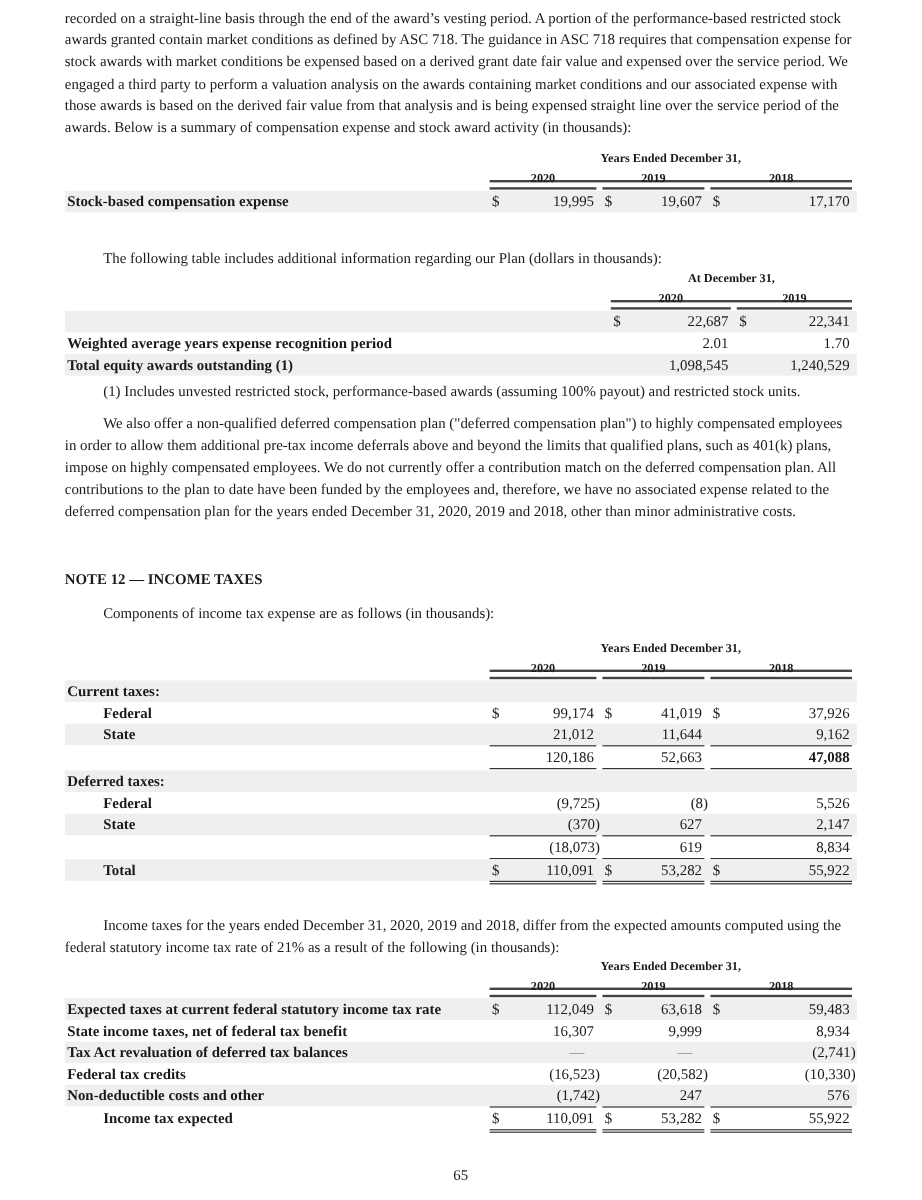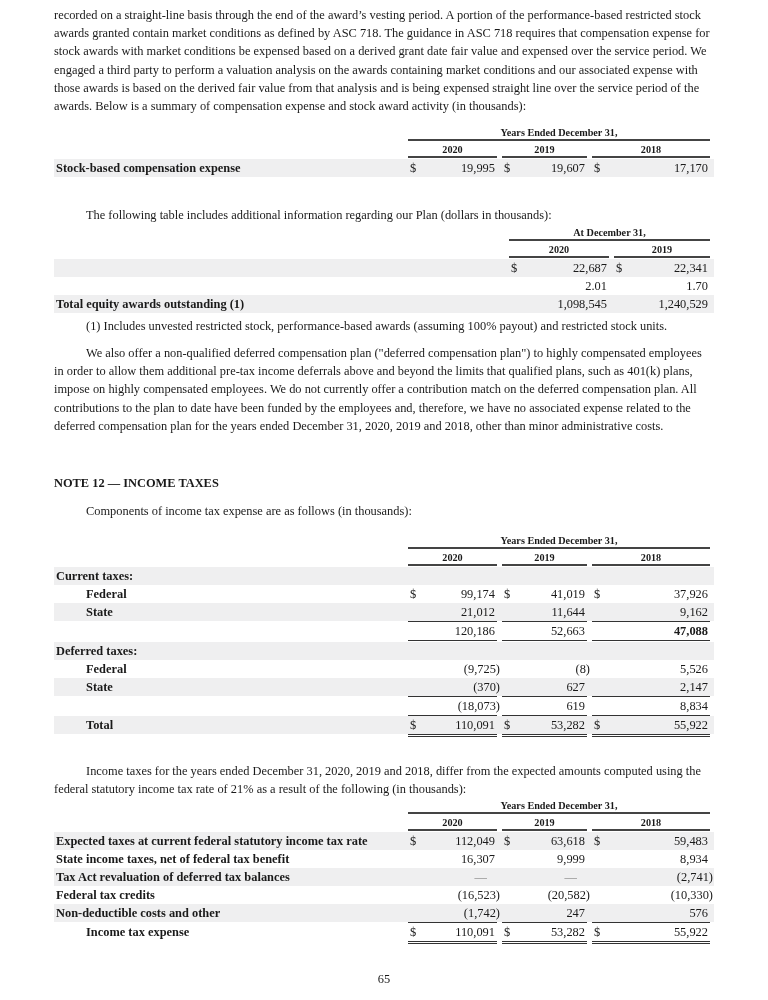--- a/index.html
+++ b/index.html
@@ -8,21 +8,21 @@
     font-family: "Liberation Serif", "DejaVu Serif", serif;
     color: #1a1a1a; font-size: 12.4px;
   }
   .page { position: absolute; left: 54px; top: 0; width: 660px; }
   .para { position: absolute; left: 0; width: 660px; line-height: 18.2px; text-align: left; margin: 0; }
   .indent { text-indent: 32px; }
   .note-title { position: absolute; left: 0; font-weight: bold; font-size: 12.4px; }
 
   
   .ftable { position: absolute; left: 0; width: 660px; }
-  .hdr-group { position: absolute; text-align: center; font-weight: bold; font-size: 10.2px; border-bottom: 2px solid #444; padding-bottom: 1px; }
+  .hdr-group { position: absolute; text-align: center; font-weight: bold; font-size: 10.2px; border-bottom: 2px solid #444; padding-bottom: 12px; }
   .hdr-year { position: absolute; text-align: center; font-weight: bold; font-size: 10.2px; border-bottom: 2px solid #444; padding-bottom: 1px; }
   .row { position: absolute; left: 0; width: 660px; height: 18px; line-height: 18px; }
   .row.shade { background: #efeff0; }
   .row .label { position: absolute; left: 2px; white-space: nowrap; font-weight: bold; }
   .row .label.ind { left: 32px; }
   .cell { position: absolute; top: 0; height: 18px; }
   .cell .dollar { position: absolute; left: 2px; }
   .cell .num { position: absolute; right: 2px; white-space: nowrap; }
   .cell.num-paren .num { right: -3px; }
   .under-bot { border-bottom: 1.5px solid #333; }
@@ -69,20 +69,21 @@
       <div class="cell" style="left:455px; width:100px;">
           <span class="dollar">$</span>
           <span class="num">22,687</span>
         </div>
       <div class="cell" style="left:560px; width:96px;">
           <span class="dollar">$</span>
           <span class="num">22,341</span>
         </div>
     </div>
     <div class="row" style="top:50px;">
+      <span class="label">Weighted average years expense recognition period</span>
       <div class="cell" style="left:455px; width:100px;">
           <span class="num">2.01</span>
         </div>
       <div class="cell" style="left:560px; width:96px;">
           <span class="num">1.70</span>
         </div>
     </div>
     <div class="row shade" style="top:68px;">
       <span class="label">Total equity awards outstanding (1)</span>
       <div class="cell" style="left:455px; width:100px;">
@@ -284,21 +285,21 @@
         </div>
       <div class="cell under-bot" style="left:448px; width:85px;">
           <span class="num">247</span>
         </div>
       <div class="cell under-bot" style="left:538px; width:118px;">
           <span class="num">576</span>
         </div>
     </div>
 
     <div class="row" style="top:123px;">
-      <span class="label ind">Income tax expense</span>
+      <span class="label ind">Income tax expected</span>
       <div class="cell double-bot" style="left:354px; width:89px;">
           <span class="dollar">$</span>
           <span class="num">110,091</span>
         </div>
       <div class="cell double-bot" style="left:448px; width:85px;">
           <span class="dollar">$</span>
           <span class="num">53,282</span>
         </div>
       <div class="cell double-bot" style="left:538px; width:118px;">
           <span class="dollar">$</span>

